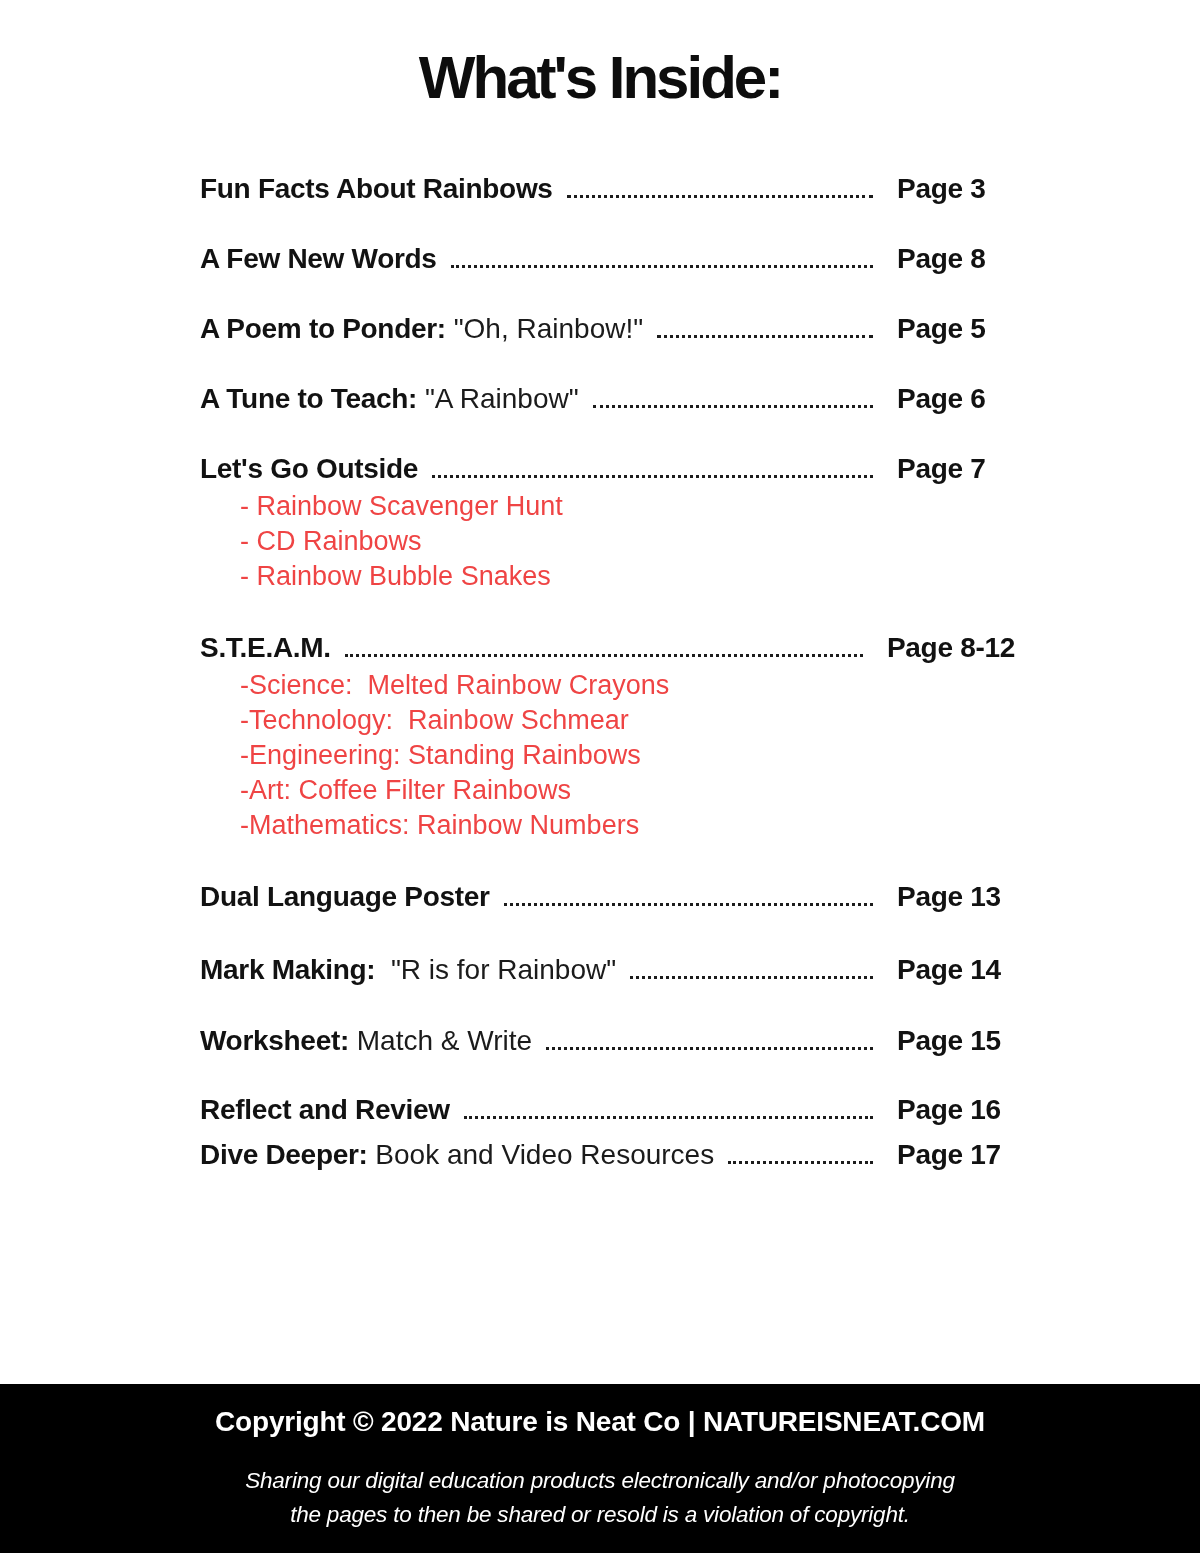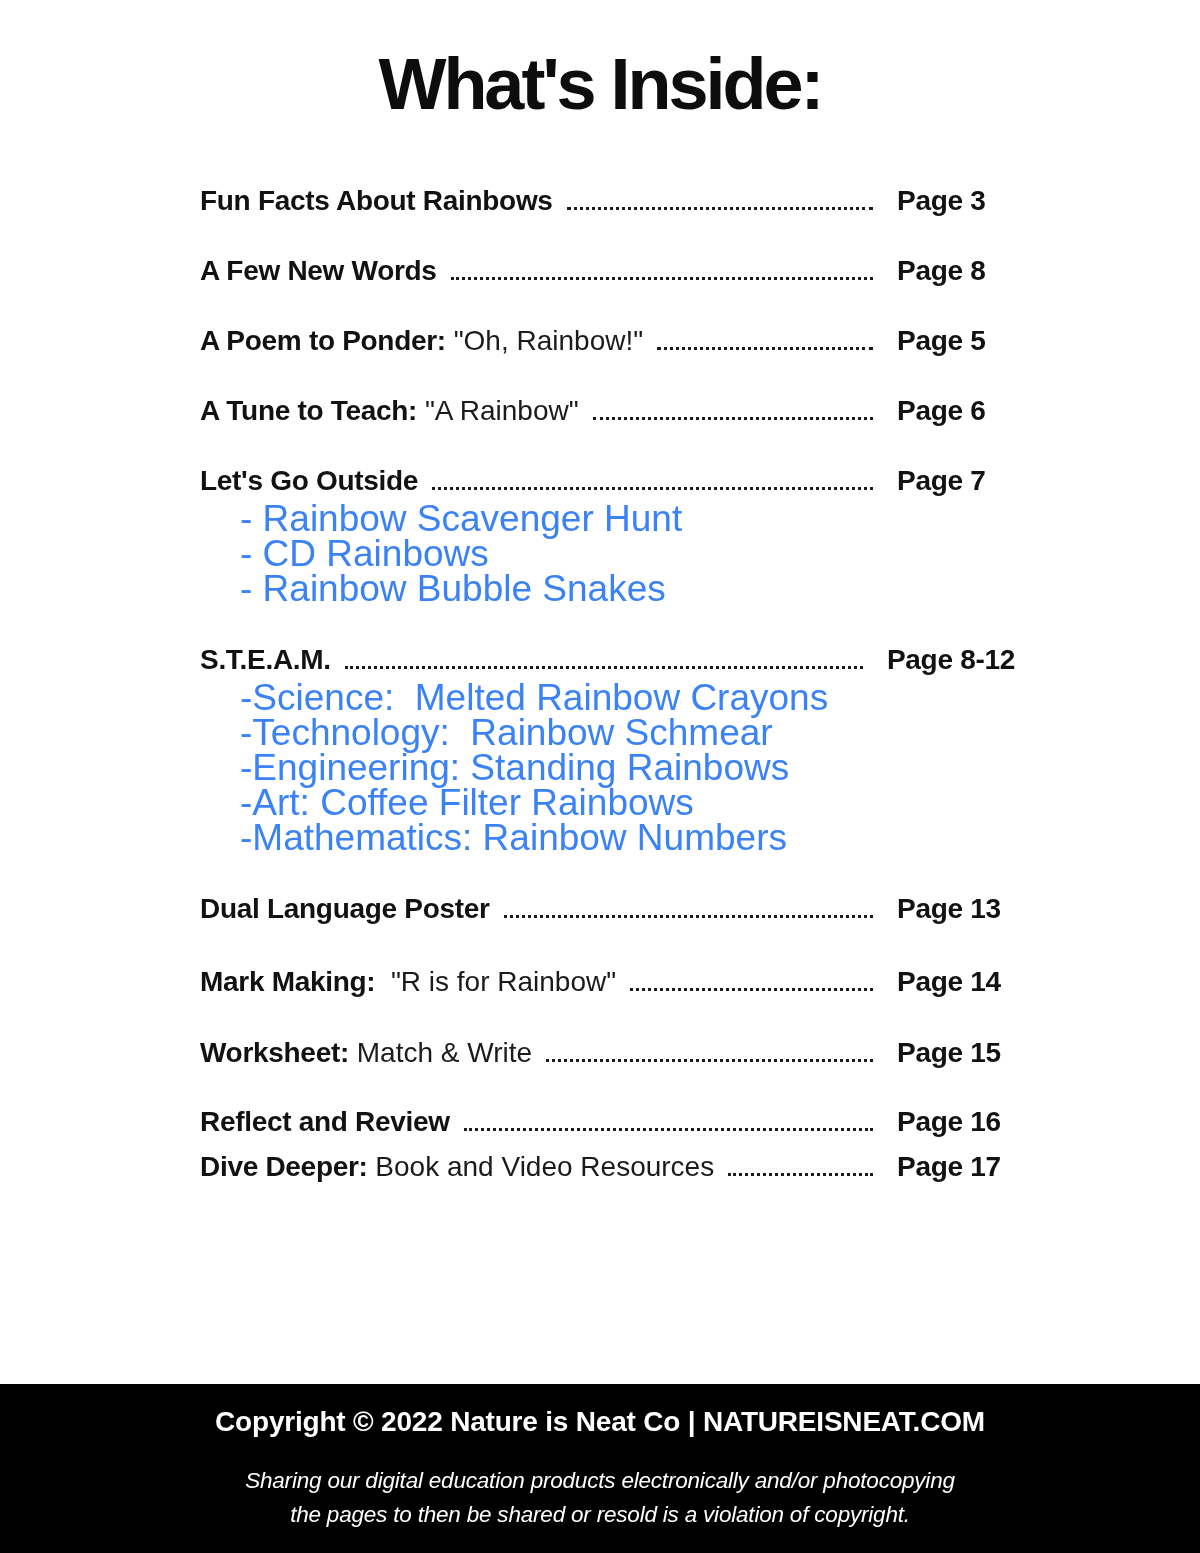--- a/index.html
+++ b/index.html
@@ -13,21 +13,21 @@
   .page {
     width: 1200px;
     min-height: 1553px;
     display: flex;
     flex-direction: column;
     background: #ffffff;
   }
   h1.doc-title {
     margin: 46px 0 0 0;
     text-align: center;
-    font-size: 72px;
+    font-size: 60px;
     line-height: 1.06;
     font-weight: 700;
     letter-spacing: -3px;
     color: #0d0d0d;
   }
   .toc {
     margin: 62px 185px 0 200px;
   }
   .toc-row { margin-bottom: 37px; }
   .toc-row:nth-child(7)  { margin-bottom: 40px; }
@@ -63,24 +63,24 @@
   }
   .page-num {
     min-width: 118px;
     white-space: nowrap;
     font-weight: 700;
     letter-spacing: -0.3px;
     color: #121212;
   }
   .subitems {
     margin: 4px 0 0 40px;
-    font-size: 37px;
+    font-size: 27px;
     font-weight: 400;
     line-height: 35px;
-    color: #3b82f6;
+    color: #ef4444;
   }
   .subitem { white-space: pre-wrap; }
   footer.copyright-bar {
     margin-top: auto;
     width: 1200px;
     height: 169px;
     background: #000000;
     color: #ffffff;
     display: flex;
     flex-direction: column;

